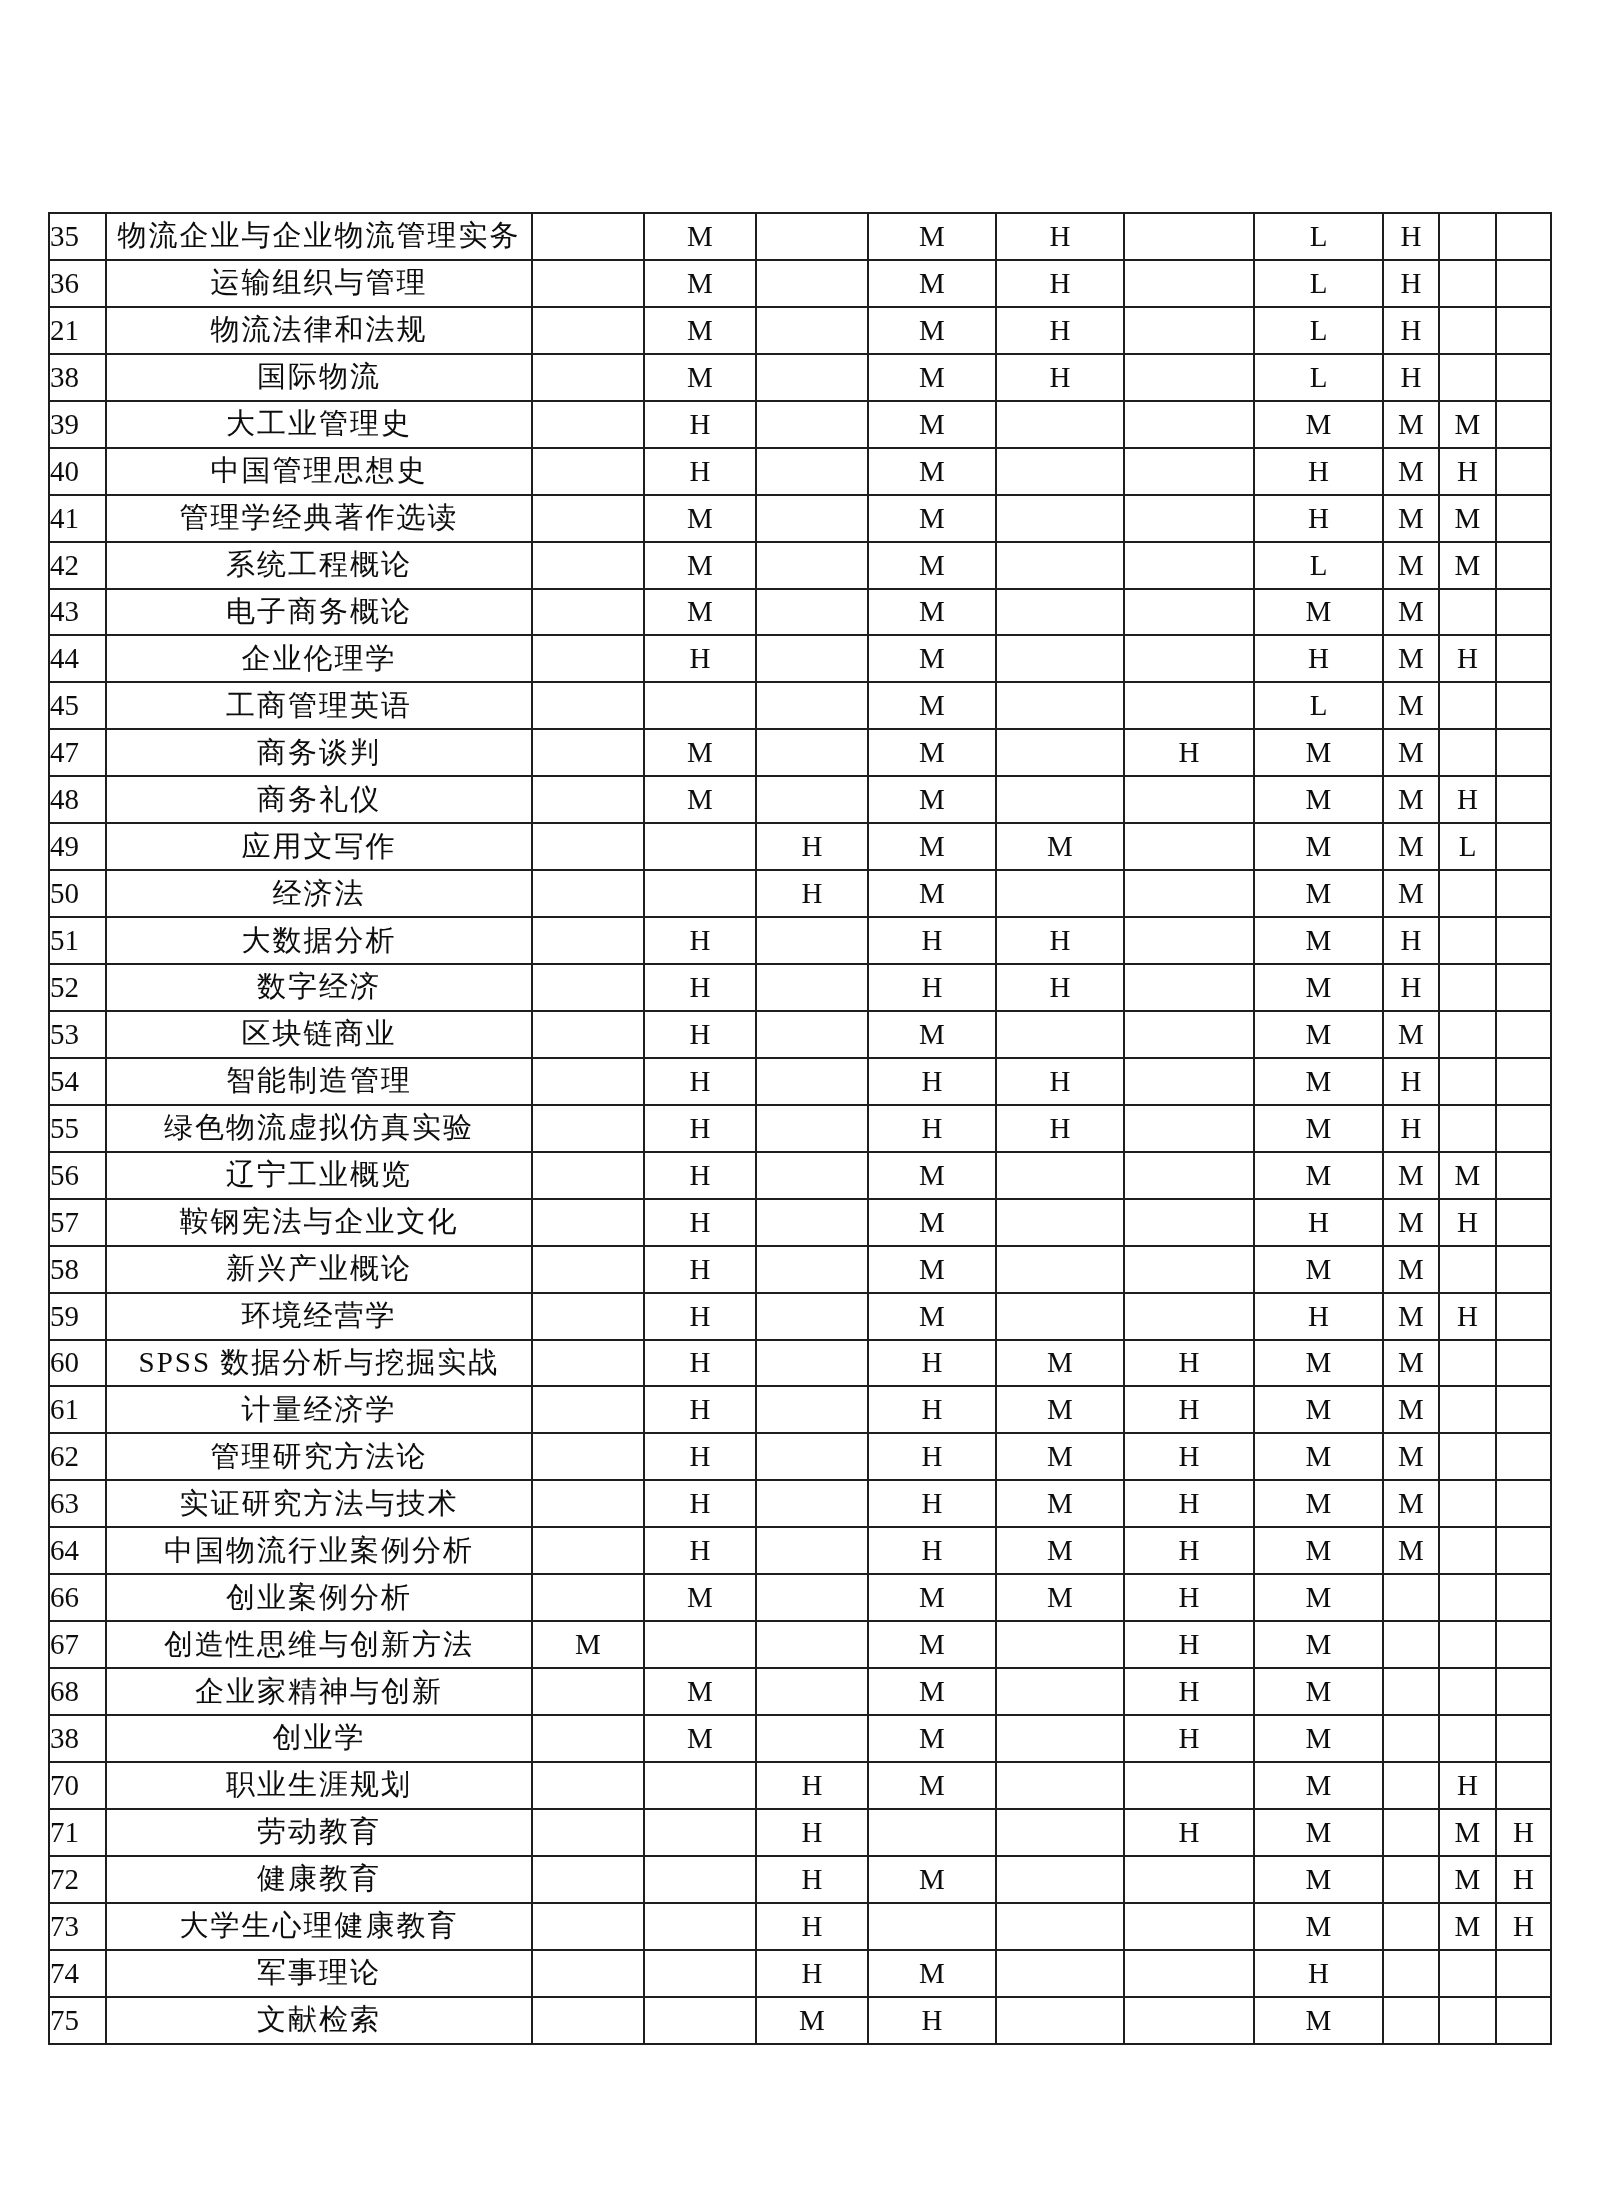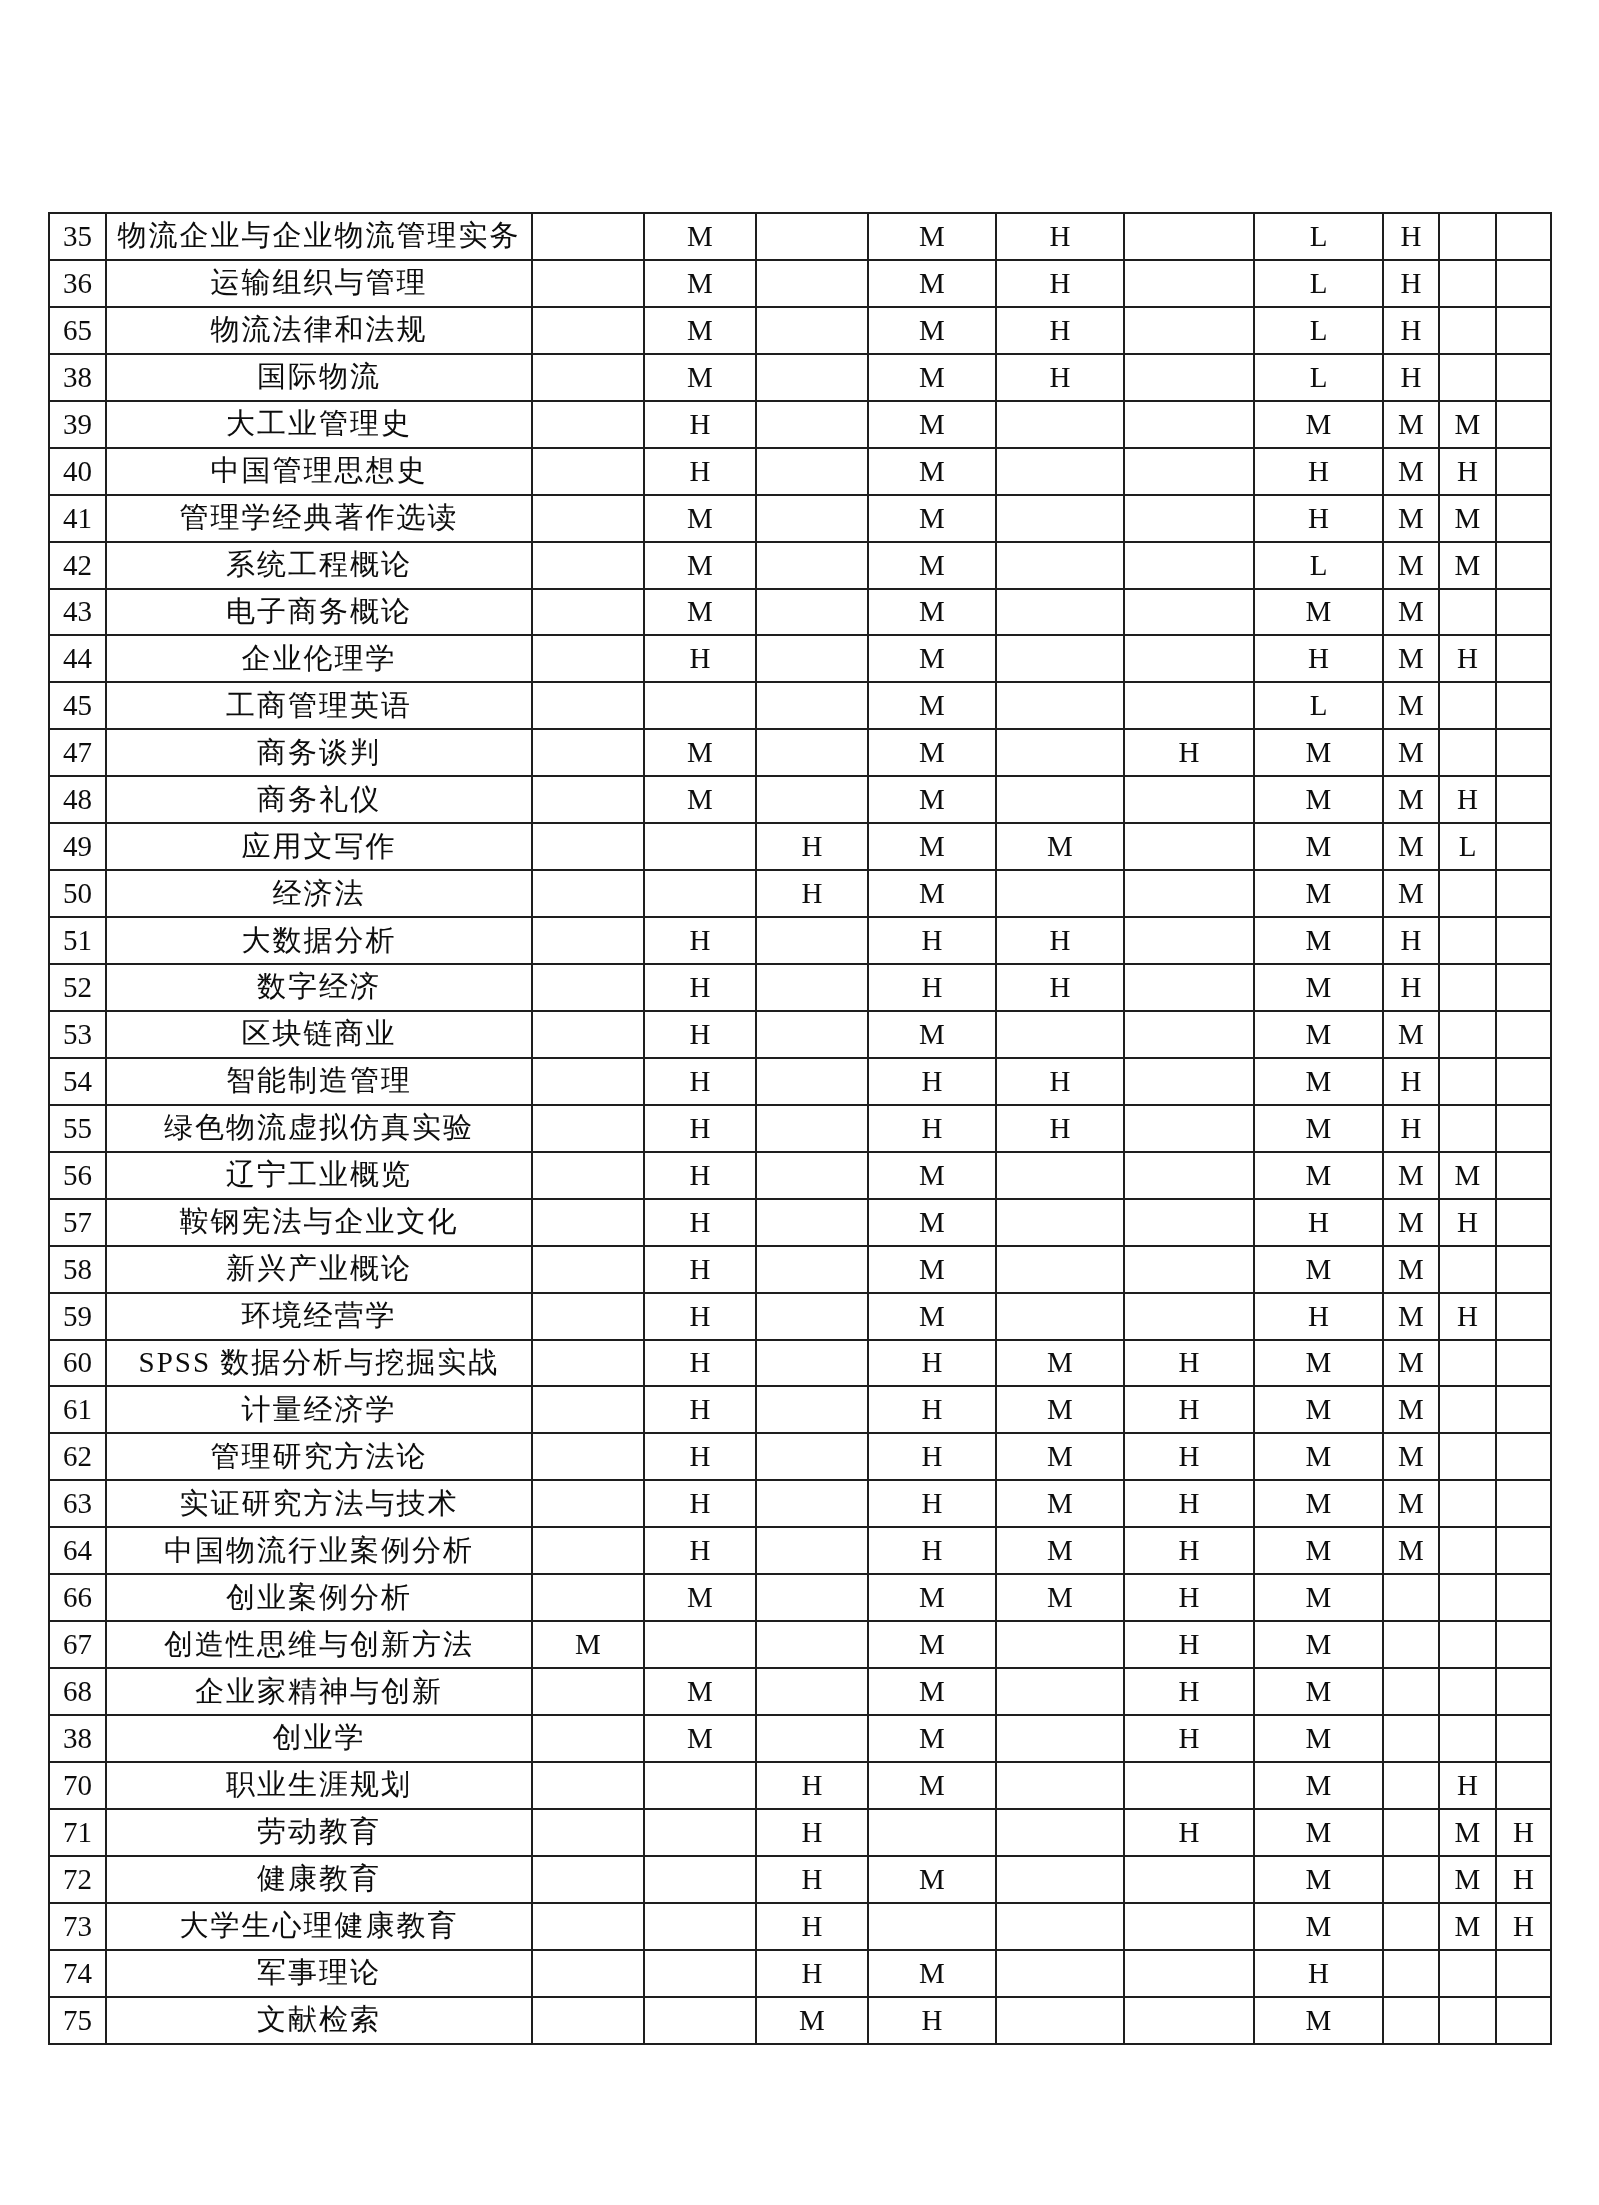--- a/index.html
+++ b/index.html
@@ -22,21 +22,21 @@
   table.matrix td {
     border:2px solid #1e1e1e;
     padding:0;
     vertical-align:middle;
     font-family:"Liberation Serif","DejaVu Serif",serif;
     font-size:29px;
     color:#0d0d0d;
     overflow:hidden;
     white-space:nowrap;
   }
-  td.no    { text-align:center; }
+  td.no    { }
   td.name  { text-align:center; padding-left:15px; letter-spacing:2px; }
   td.grade { text-align:center; font-size:28px; }
 </style>
 </head>
 <body>
 
 <div class="page">
   <table class="matrix">
     <colgroup>
       <col style="width:57px">
@@ -75,21 +75,21 @@
           <td class="grade"></td>
           <td class="grade">M</td>
           <td class="grade">H</td>
           <td class="grade"></td>
           <td class="grade">L</td>
           <td class="grade">H</td>
           <td class="grade"></td>
           <td class="grade"></td>
         </tr>
         <tr>
-          <td class="no">65</td>
+          <td class="no">21</td>
           <td class="name">物流法律和法规</td>
           <td class="grade"></td>
           <td class="grade">M</td>
           <td class="grade"></td>
           <td class="grade">M</td>
           <td class="grade">H</td>
           <td class="grade"></td>
           <td class="grade">L</td>
           <td class="grade">H</td>
           <td class="grade"></td>

